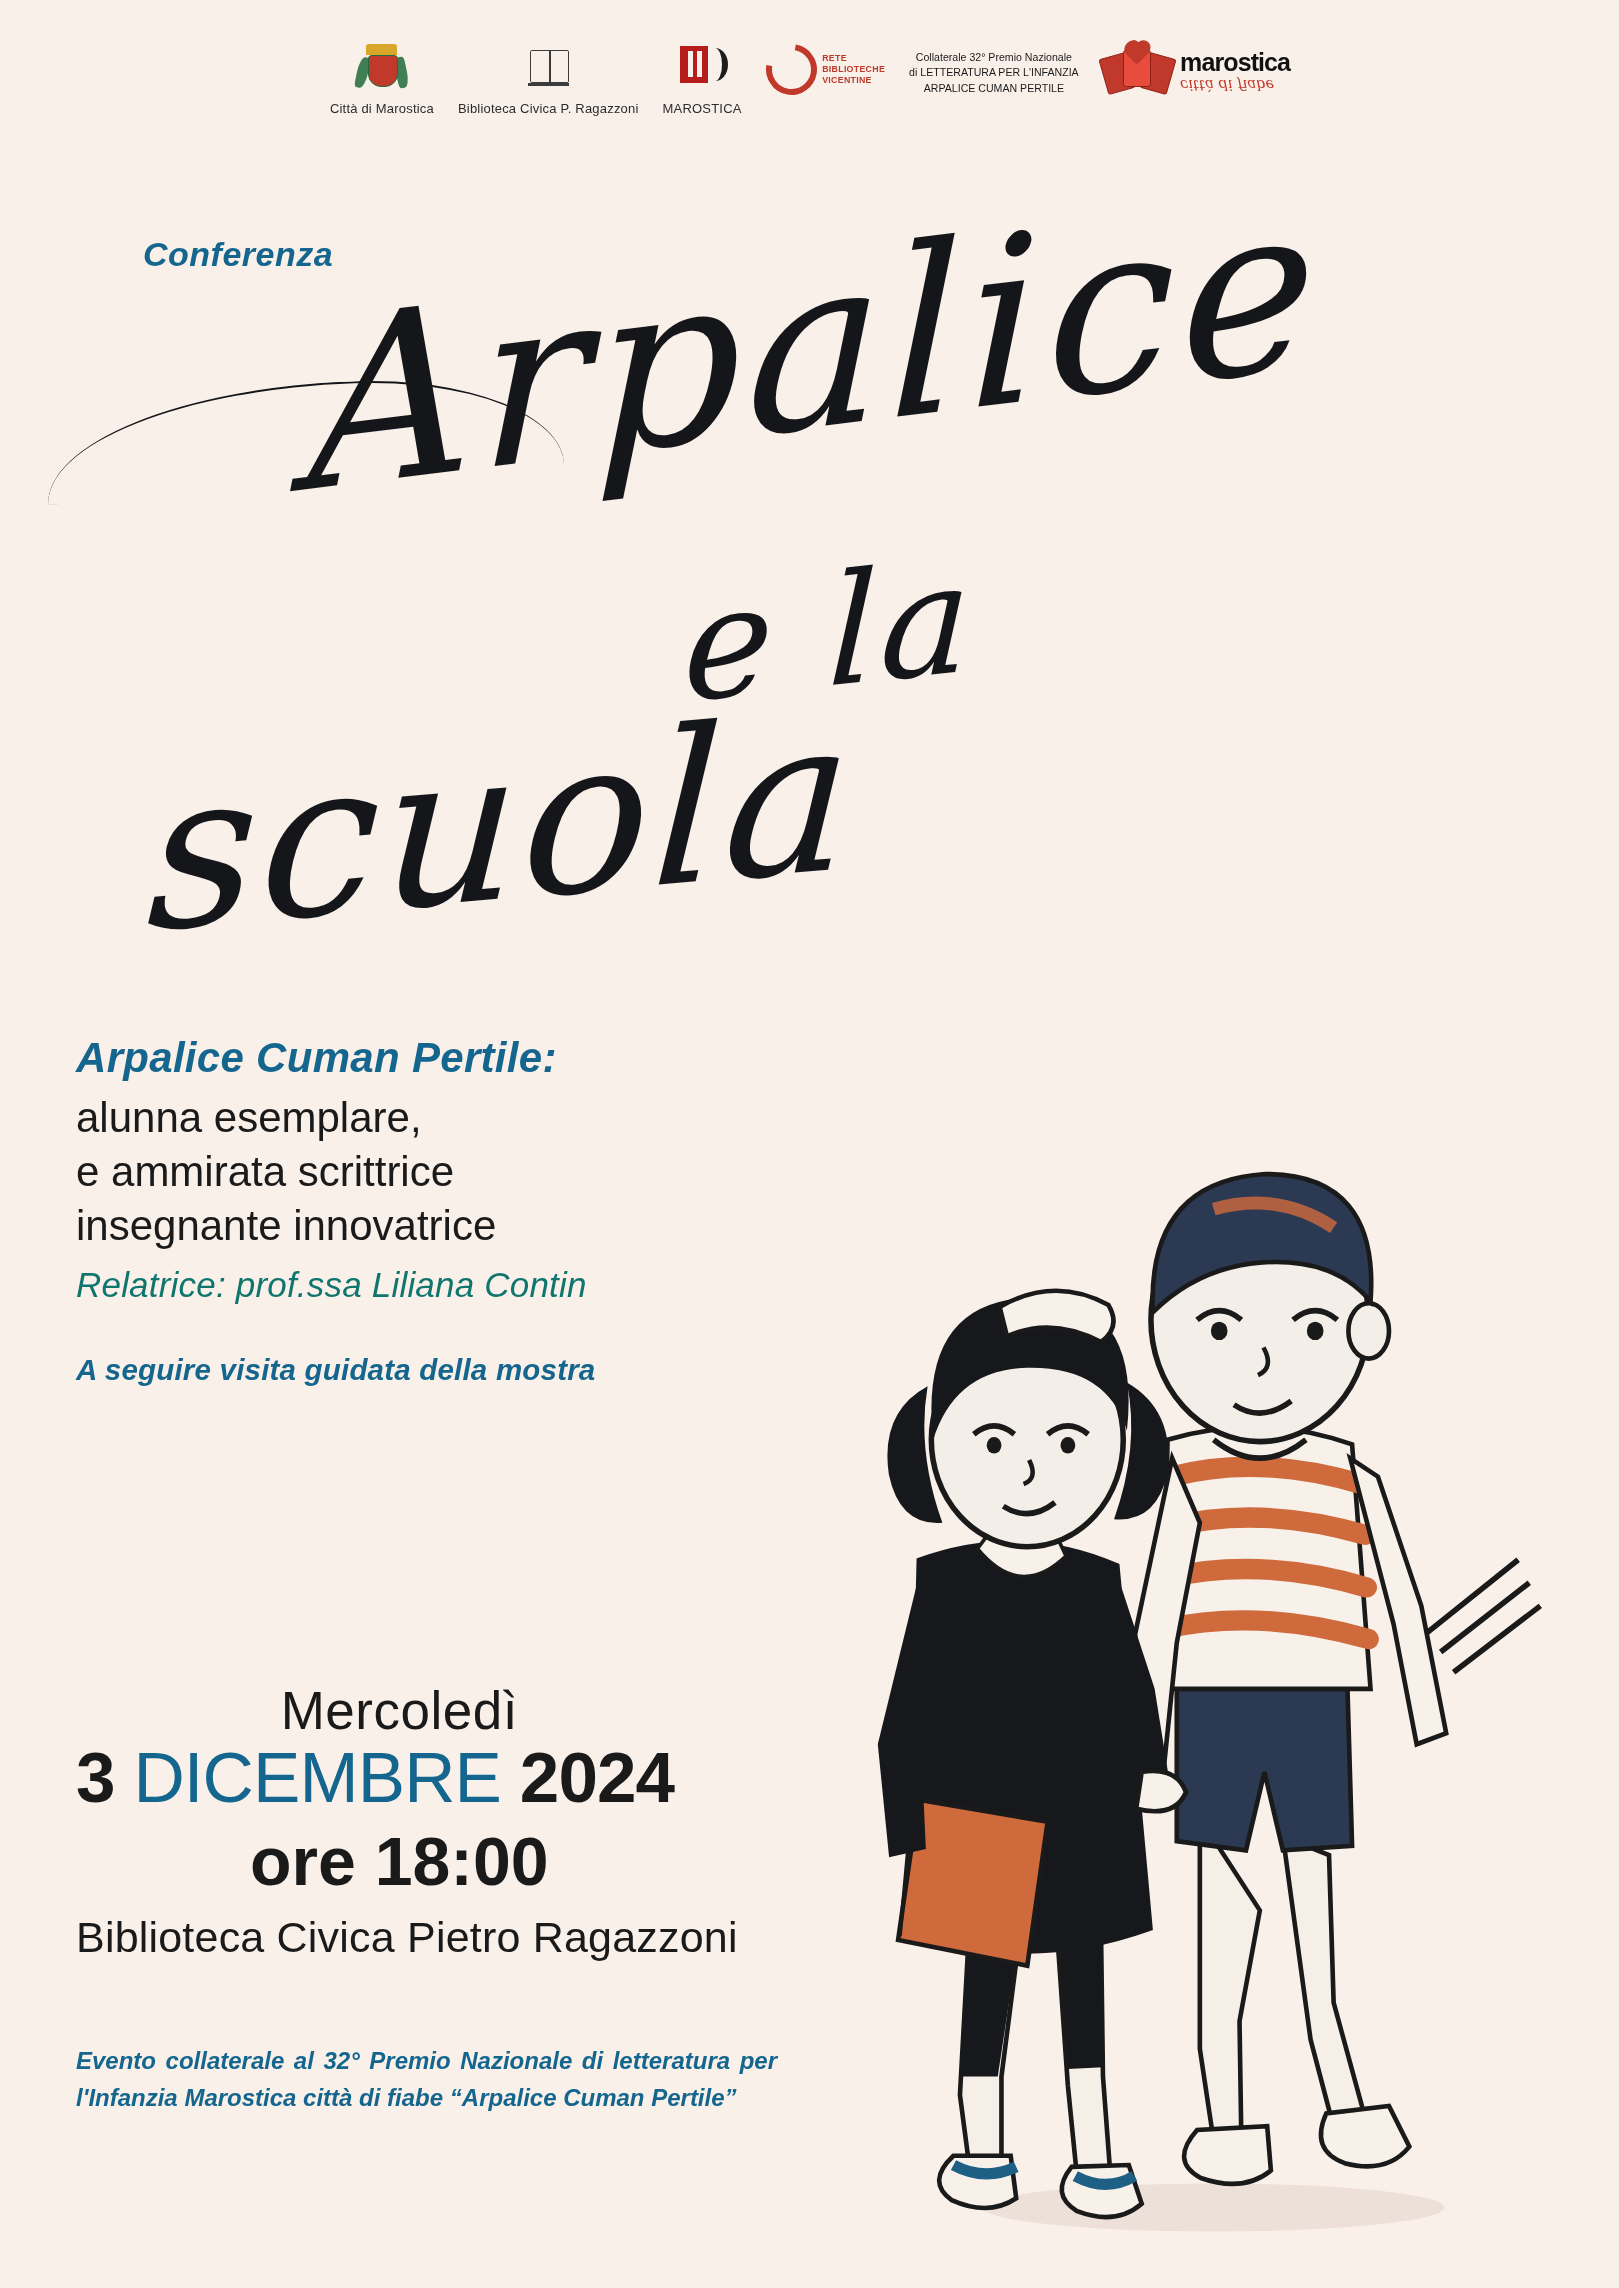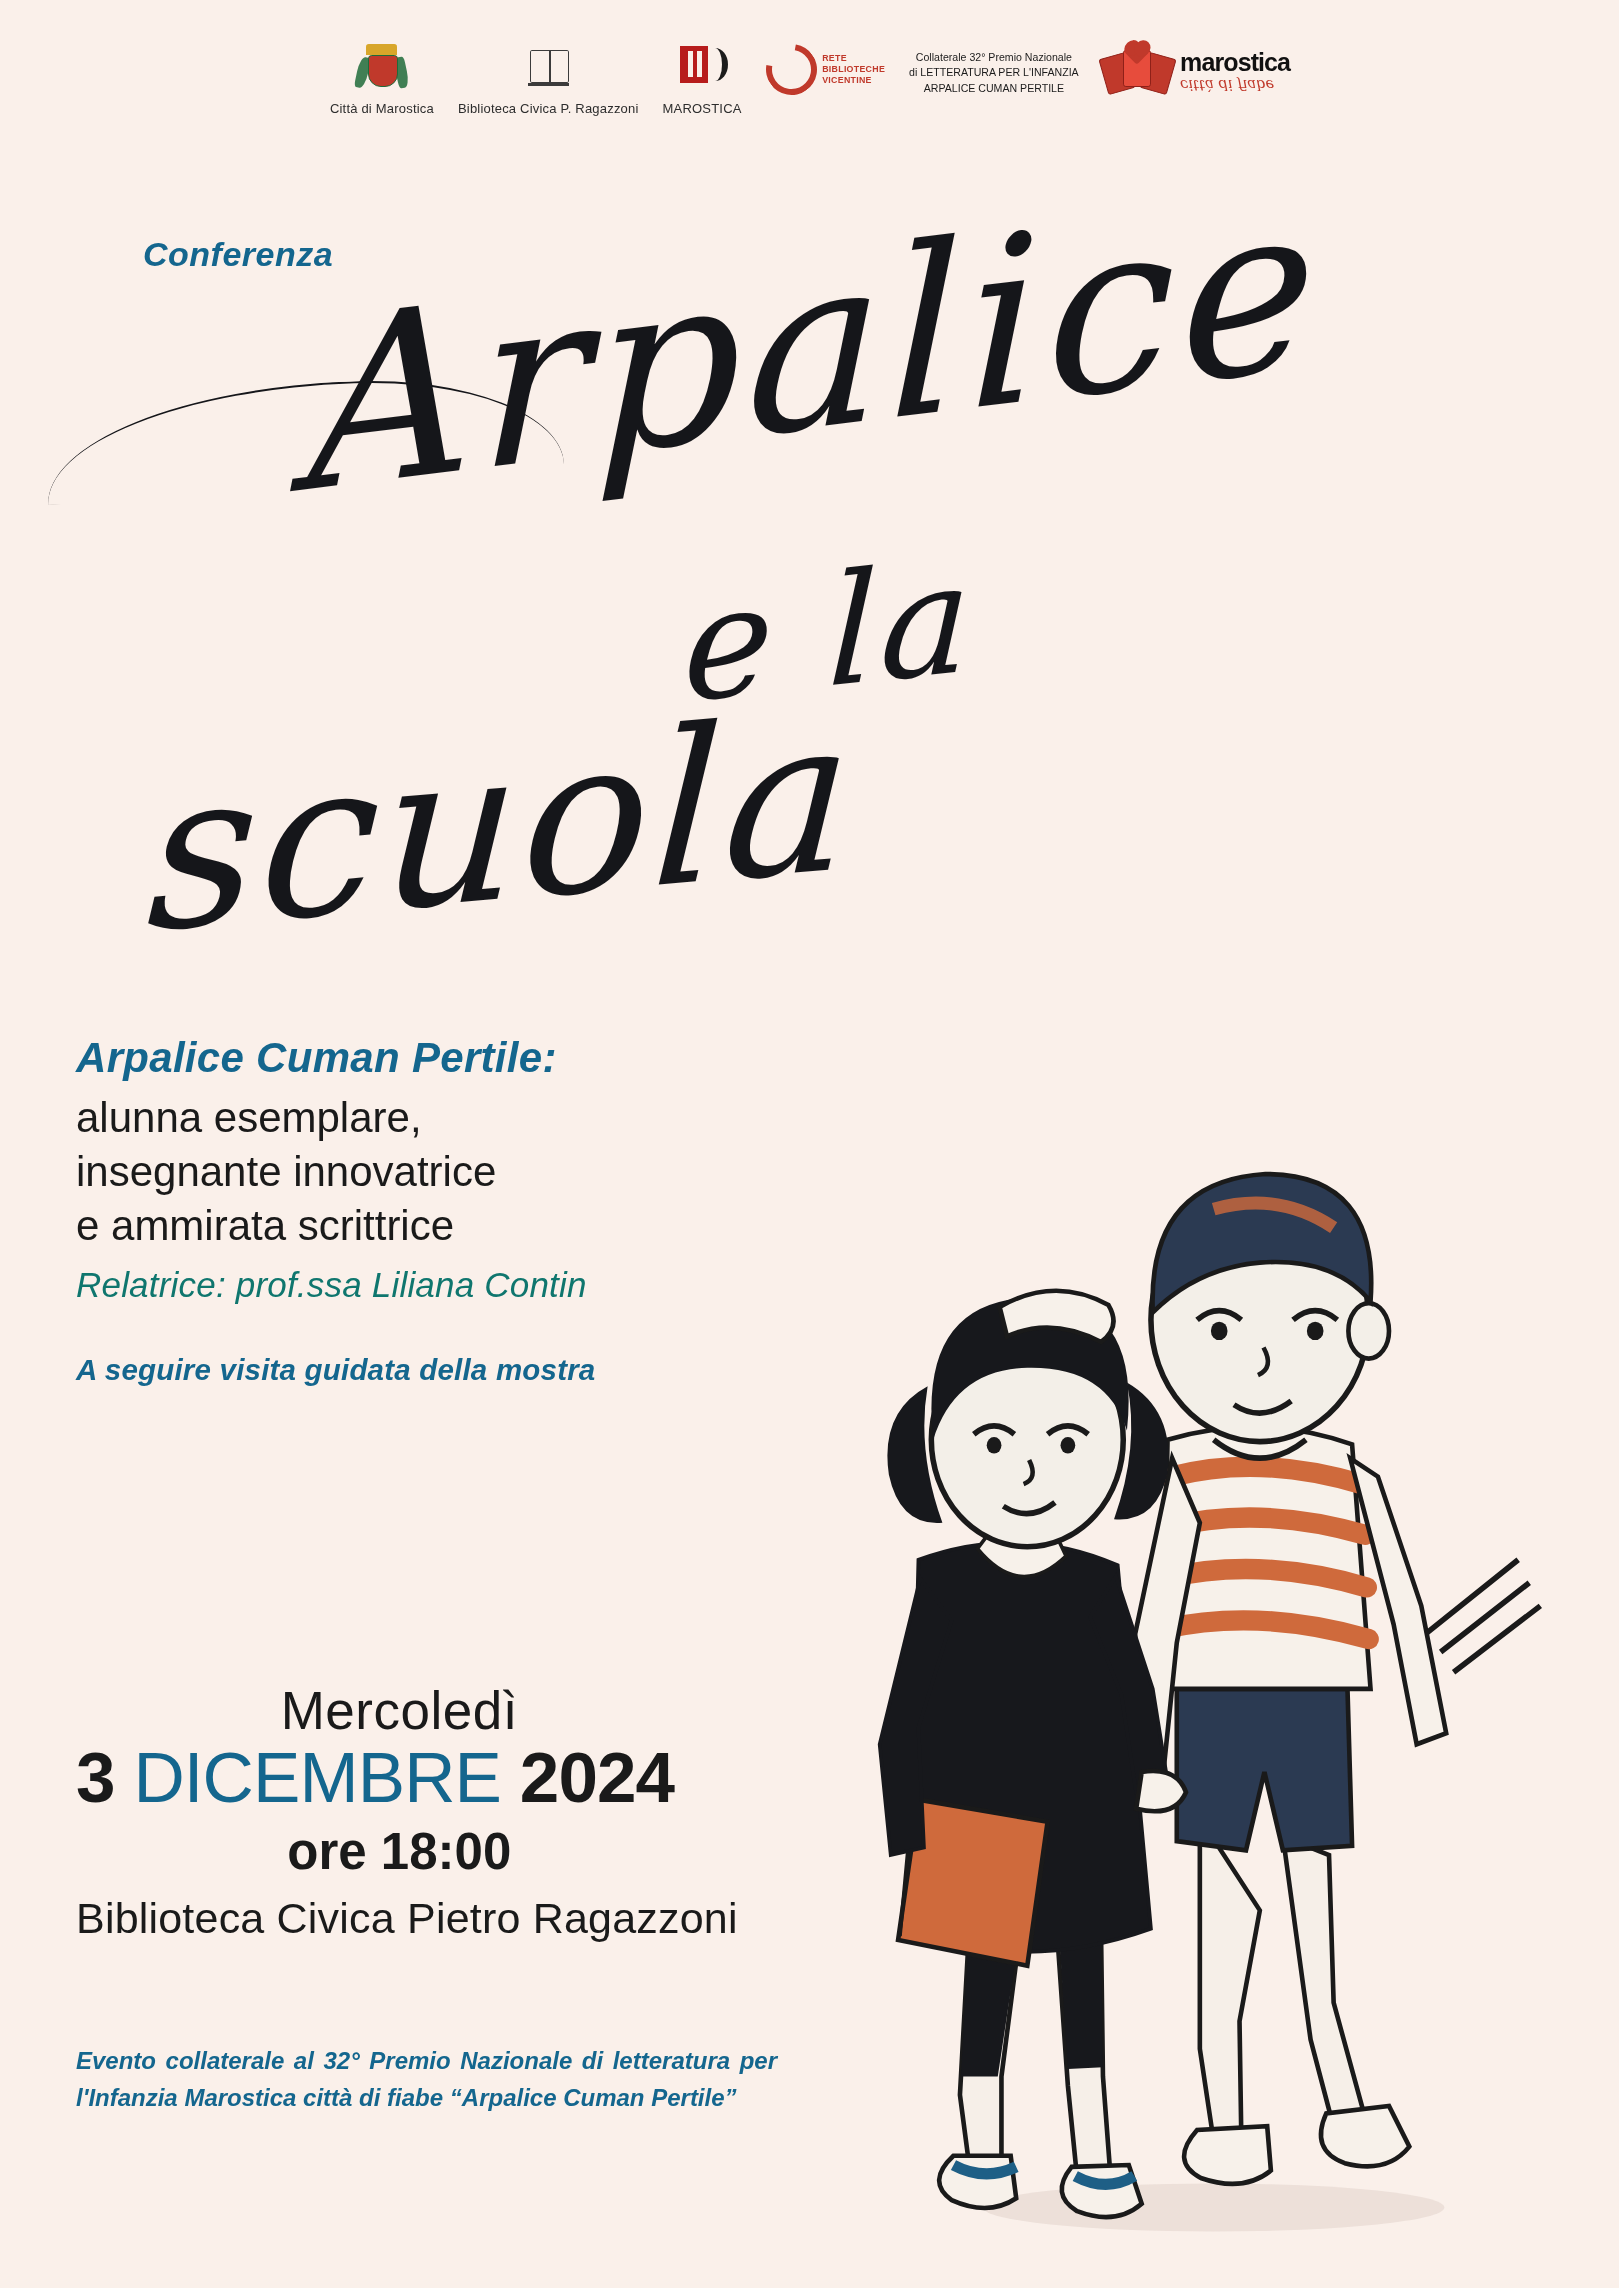--- a/index.html
+++ b/index.html
@@ -343,21 +343,21 @@
     color: #1a1a1a;
     letter-spacing: -0.9px;
     margin-top: -3.7px;
     white-space: nowrap;
   }
   .bigdate .month {
     color: #14668e;
     font-weight: 400;
   }
   .time {
-    font-size: 51px;
+    font-size: 68px;
     font-weight: bold;
     color: #1a1a1a;
     text-align: center;
     width: 665px;
     margin-left: -9.2px;
     margin-top: 3.7px;
   }
   .venue {
     font-size: 43px;
     color: #1a1a1a;
@@ -457,22 +457,22 @@
   <div class="script-wrap">
     <div class="swash"></div>
     <div class="script-line script-1">Arpalice</div>
     <div class="script-line script-2">e la</div>
     <div class="script-line script-3">scuola</div>
   </div>
 
   <div class="body-block">
     <p class="lead">Arpalice Cuman Pertile:</p>
     <p class="desc">alunna esemplare,</p>
+    <p class="desc">e ammirata scrittrice</p>
     <p class="desc">insegnante innovatrice</p>
-    <p class="desc">e ammirata scrittrice</p>
     <div class="speaker">Relatrice: prof.ssa Liliana Contin</div>
     <div class="visit">A seguire visita guidata della mostra</div>
   </div>
 
   <div class="date-block">
     <div class="weekday">Mercoledì</div>
     <div class="bigdate">
       <span>3</span>
       <span class="month">DICEMBRE</span>
       <span>2024</span>

